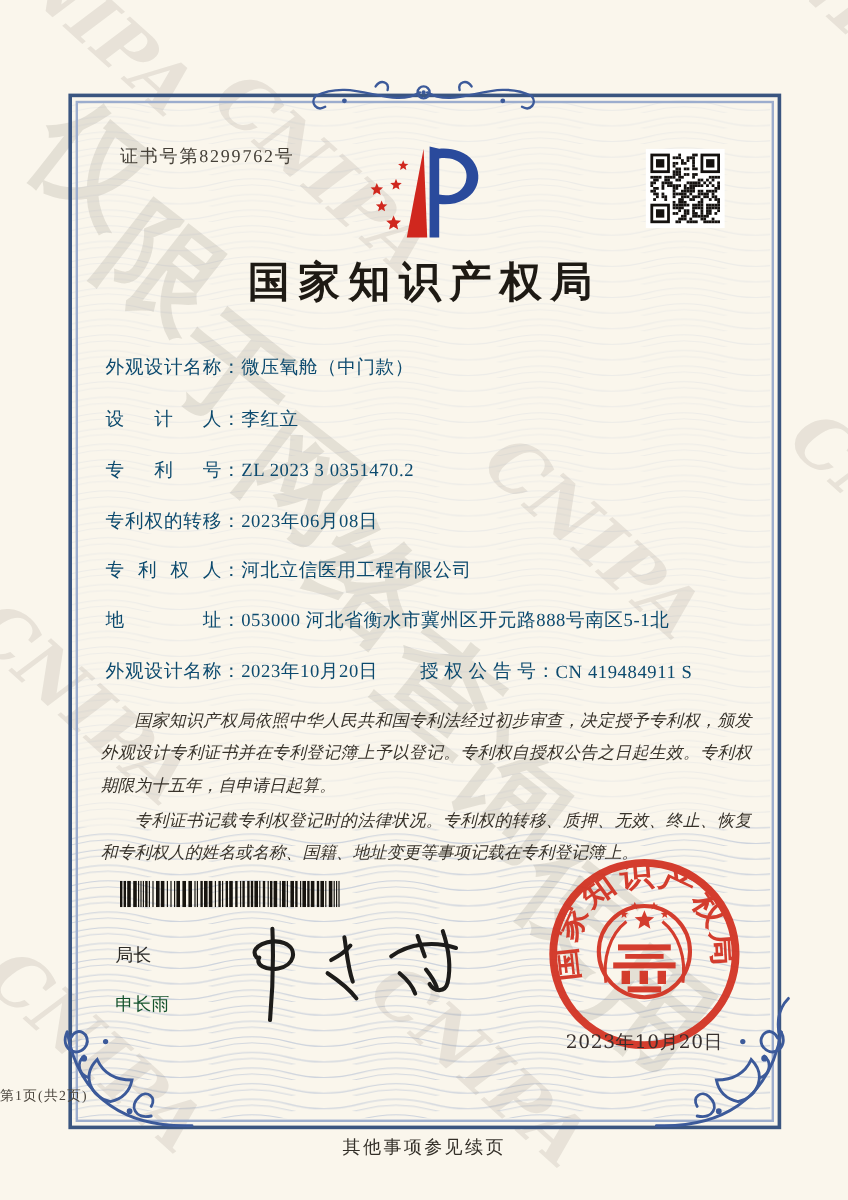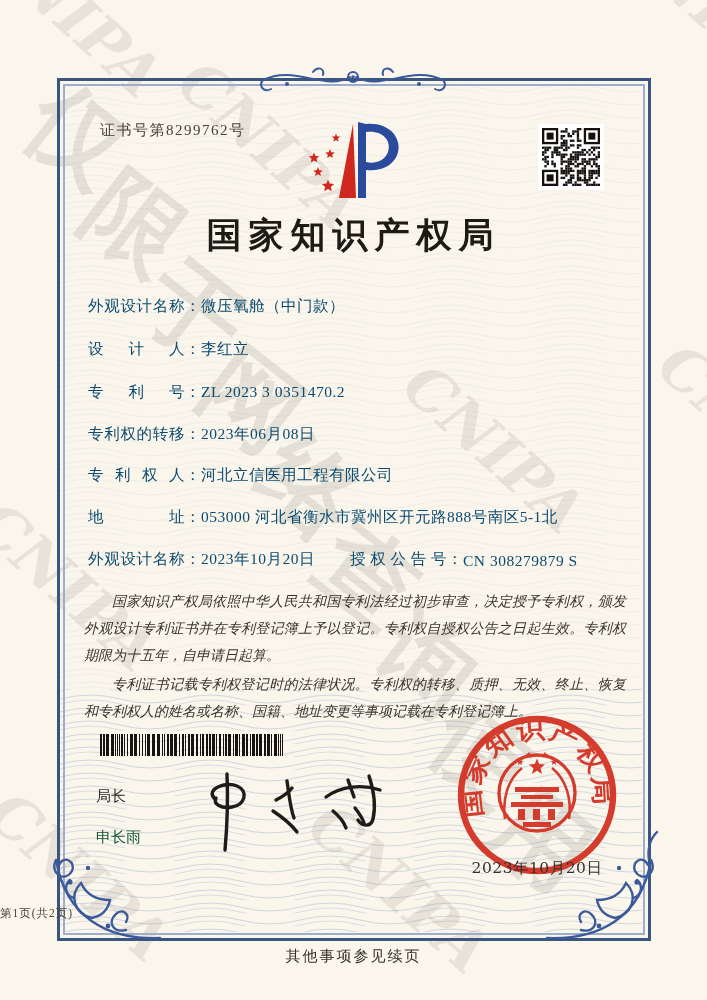--- a/index.html
+++ b/index.html
@@ -417,21 +417,21 @@
       <span class="fcolon">：</span>
       <span class="fval">053000 河北省衡水市冀州区开元路888号南区5-1北</span>
   </div>
   <div class="frow r7">
     <span class="flabel">外观设计名称</span>
       <span class="fcolon">：</span>
       <span class="fval">2023年10月20日</span>
     <span class="grant2">
       <span class="flabel">授权公告号</span>
         <span class="fcolon">：</span>
-        <span class="fval">CN 308279879 S</span>
+        <span class="fval">CN 419484911 S</span>
     </span>
   </div>
 
   <div class="paras">
     <p>国家知识产权局依照中华人民共和国专利法经过初步审查，决定授予专利权，颁发外观设计专利证书并在专利登记簿上予以登记。专利权自授权公告之日起生效。专利权期限为十五年，自申请日起算。</p>
     <p>专利证书记载专利权登记时的法律状况。专利权的转移、质押、无效、终止、恢复和专利权人的姓名或名称、国籍、地址变更等事项记载在专利登记簿上。</p>
   </div>
 
   <svg id="barcode-svg" class="abs" style="left:100px;top:734px;" width="188" height="22" viewBox="0 0 188 22">
       <rect x="0" y="0" width="2" height="22" fill="#17140f"></rect>

